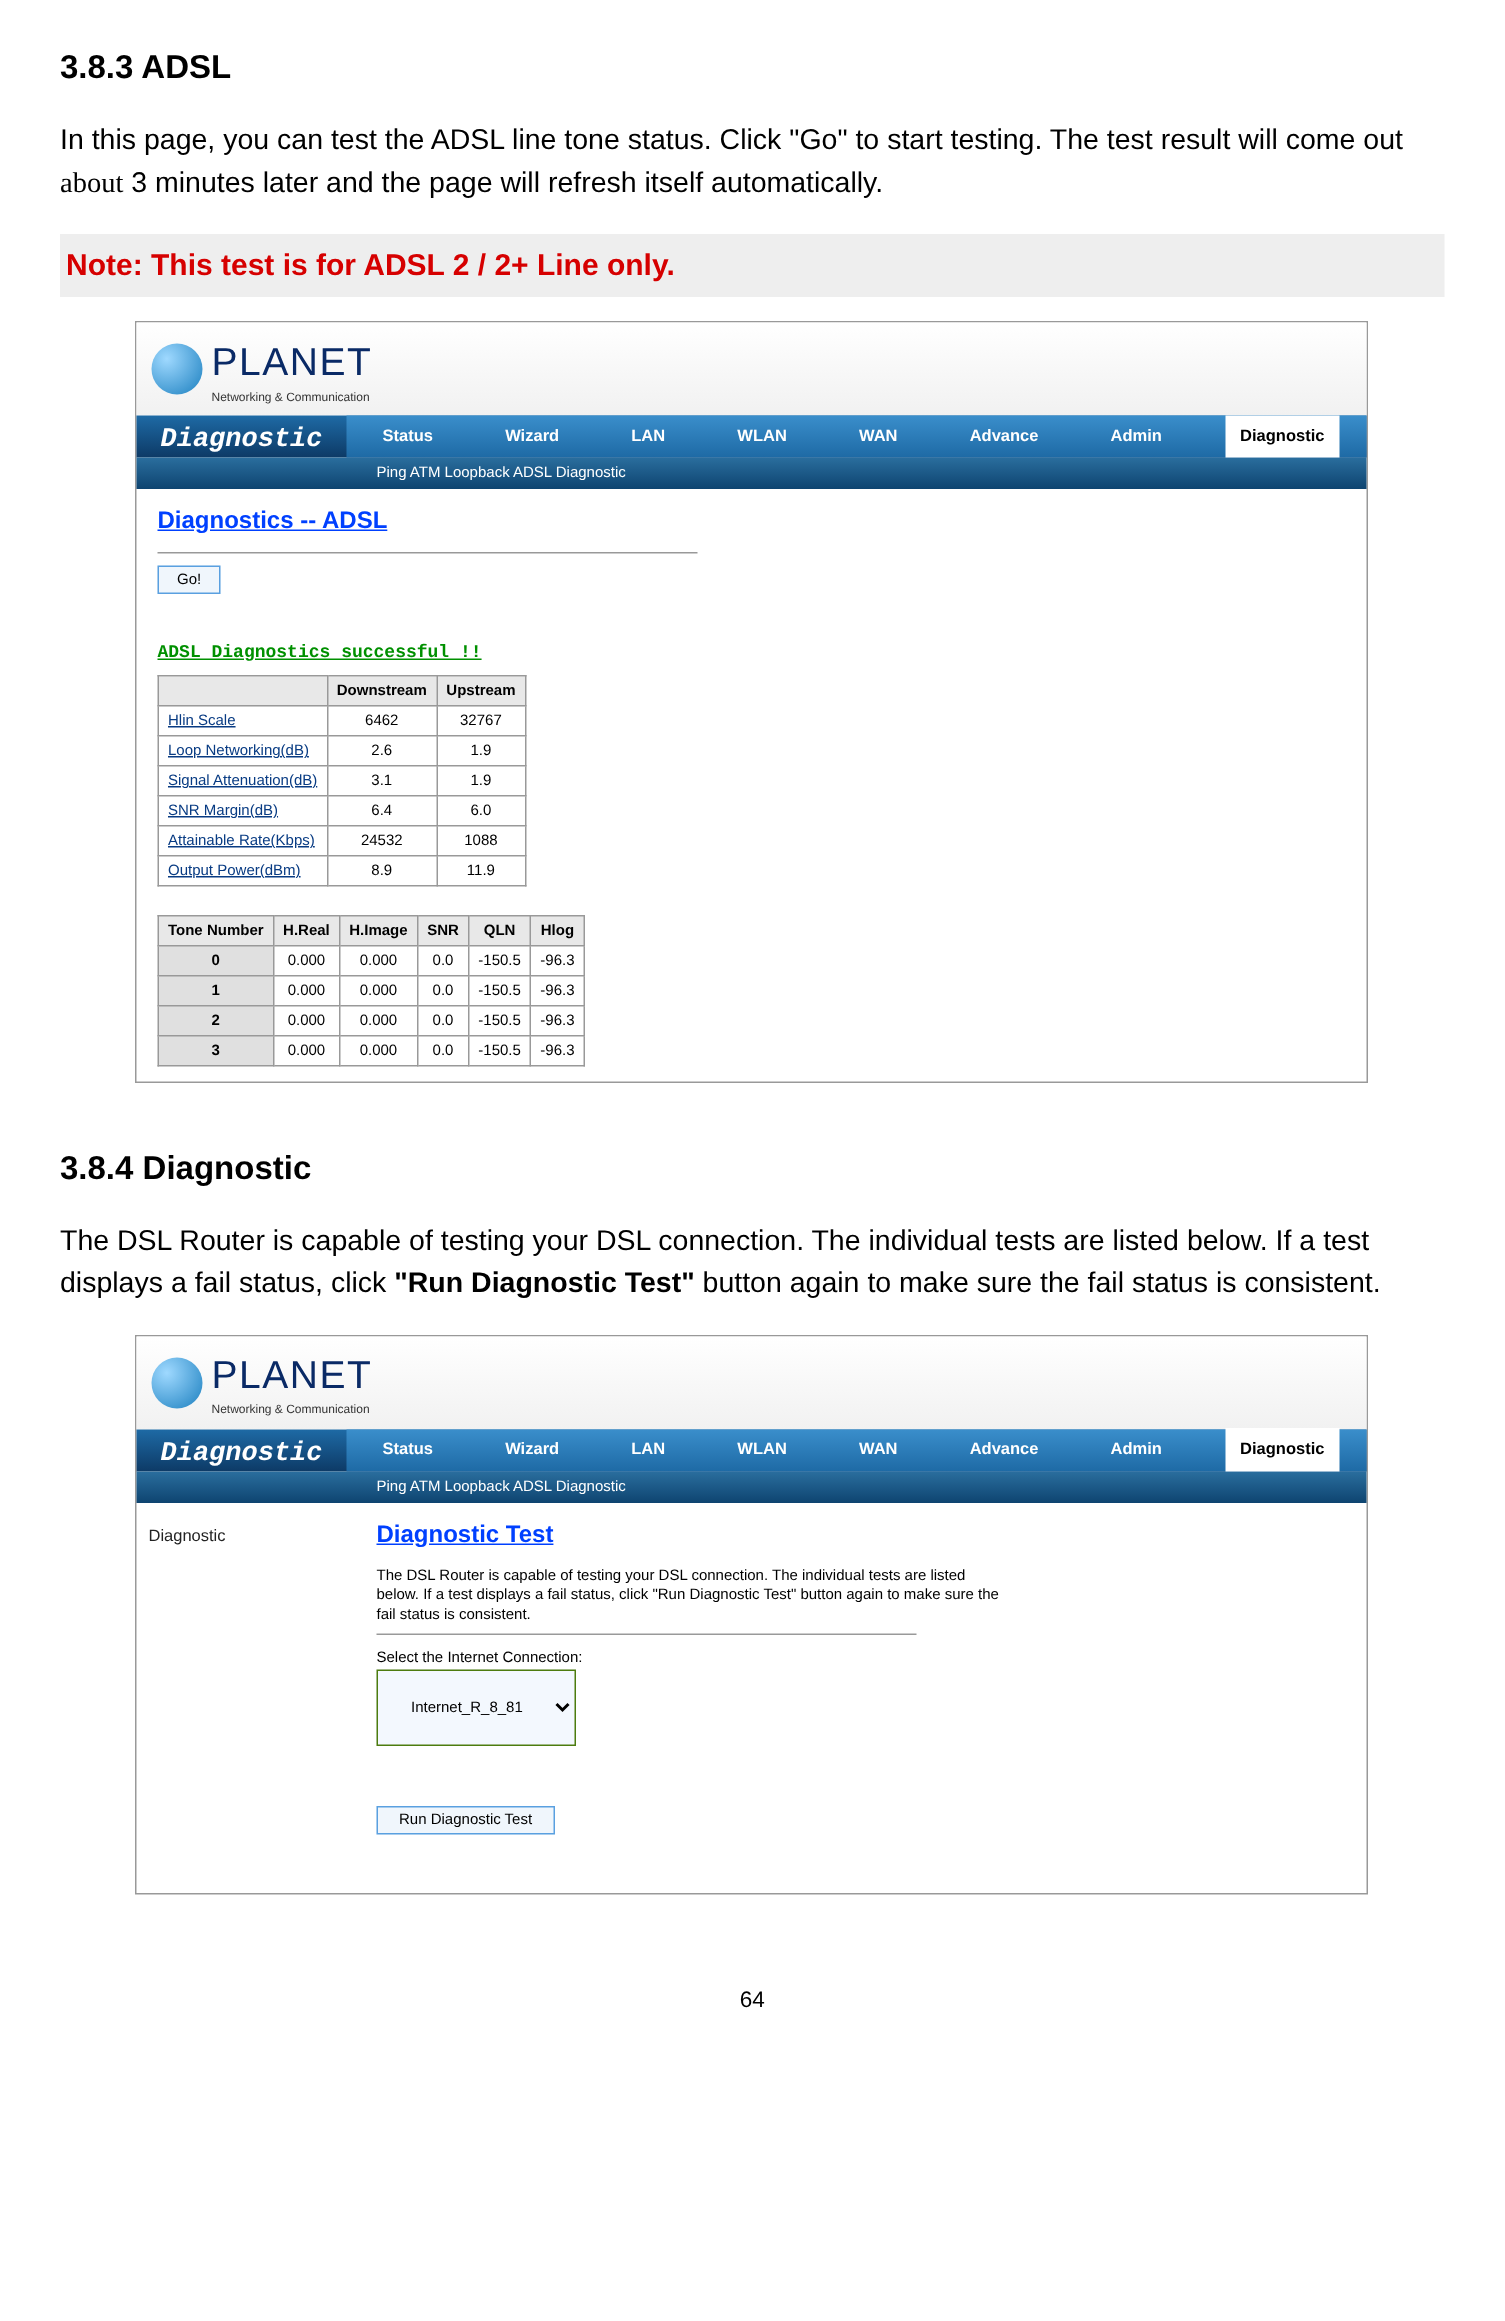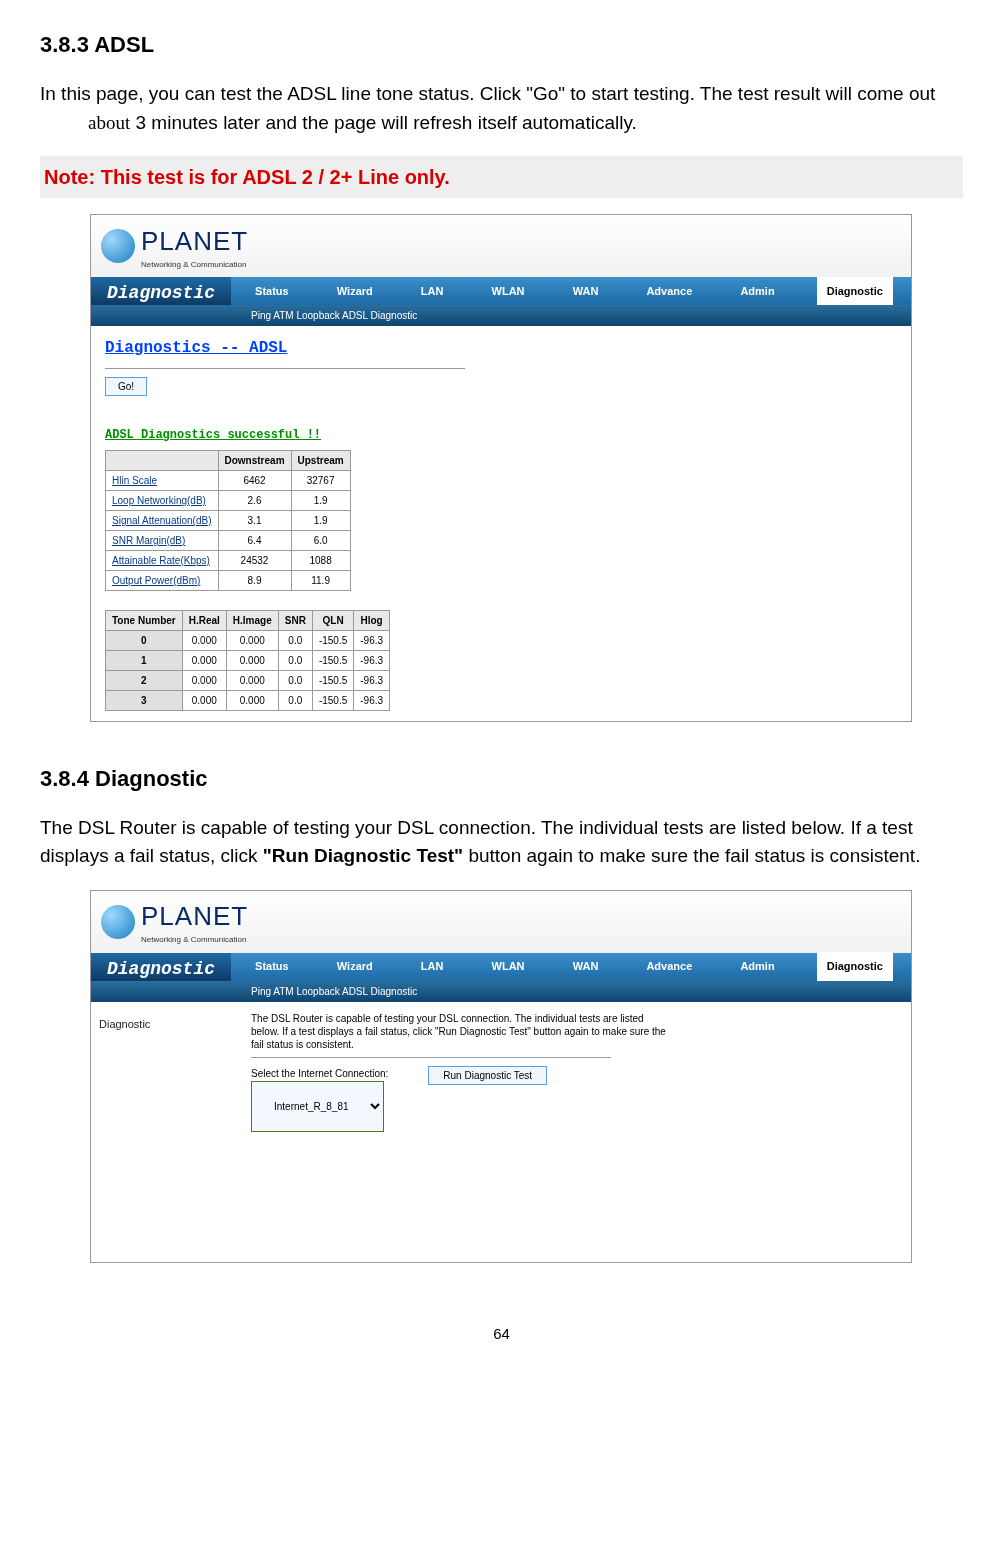--- a/index.html
+++ b/index.html
@@ -16,21 +16,21 @@
     font-weight: bold;
     margin: 8px 0 6px 0;
   }
   .note {
     background: #eeeeee;
     color: #d60000;
     font-weight: bold;
     padding: 6px 4px;
     font-size: 20px;
   }
-  .about { font-family: Georgia, serif; margin-left: 48px; }
+  .about { font-family: Georgia, serif; }
   .screenshot {
     border: 1px solid #999;
     margin: 16px auto 40px 50px;
     width: 820px;
     background: #fff;
     font-size: 11px;
   }
   .logo-row {
     display: flex;
     align-items: center;
@@ -90,21 +90,21 @@
     font-size:11px;
     padding: 14px 8px;
     color:#222;
   }
   .left-col .lk { color:#083b83; text-decoration:underline; }
   .content {
     flex:1;
     padding:10px 14px;
   }
   .sec-title {
-    font-family:Liberation Mono, monospace;
+    font-family:Liberation Sans, sans-serif;
     color:#0040ff;
     font-weight:bold;
     font-size:16px;
     text-decoration:underline;
     margin-bottom:8px;
   }
   .subtext {
     font-size:10px;
     margin-bottom:4px;
   }
@@ -151,20 +151,21 @@
     font-size:10px;
     width:420px;
     line-height:1.3;
     margin-bottom:6px;
   }
   .sel-row {
     display:flex;
     gap:40px;
     align-items:flex-start;
     font-size:10px;
+    flex-direction:column;
   }
   select.conn {
     font-size:10px;
     border:1px solid #4d7c0f;
     background:#f3f8fe;
     padding:18px;
   }
   .run-btn {
     border:1px solid #5aa0e0;
     background:#f0f6fc;
@@ -325,20 +326,21 @@
       <span>Admin</span>
       <span class="active">Diagnostic</span>
     </div>
   </div>
   <div class="subnav">Ping  ATM Loopback  ADSL  Diagnostic</div>
   <div class="body-area" style="min-height:260px;">
     <div class="left-col">
       <span>Diagnostic</span>
     </div>
     <div class="content">
+      <div class="sec-title">Diagnostic Test</div>
       <div class="diag-desc">The DSL Router is capable of testing your DSL connection. The individual tests are listed below. If a test displays a fail status, click "Run Diagnostic Test" button again to make sure the fail status is consistent.</div>
       <hr class="sep">
       <div class="sel-row">
         <div>
           <div>Select the Internet Connection:</div>
           <select class="conn">
             <option>Internet_R_8_81</option>
           </select>
         </div>
         <span class="run-btn">Run Diagnostic Test</span>

